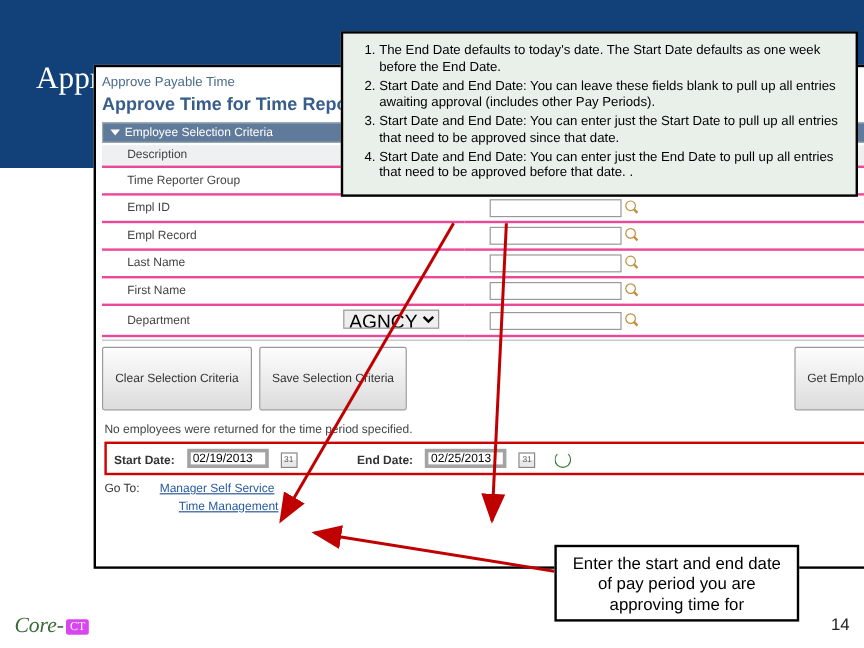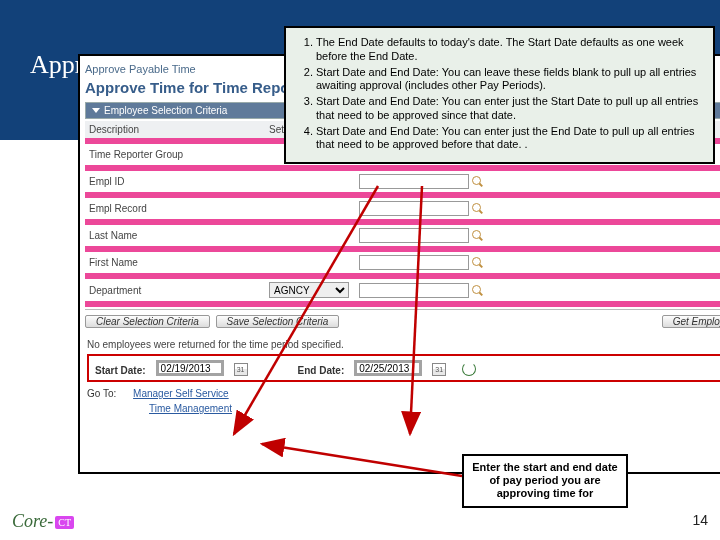--- a/index.html
+++ b/index.html
@@ -6,44 +6,44 @@
   body { font-family: Arial, sans-serif; width: 720px; height: 540px; background: #fff; position: relative; overflow: hidden; }
   .header-band { background: #124179; height: 140px; width: 100%; padding: 50px 0 0 30px; }
   .header-title { color: #fff; font-size: 26px; font-weight: normal; font-family: Georgia, serif; }
   .app-frame { position: absolute; top: 54px; left: 78px; width: 684px; height: 420px; border: 2px solid #000; background: #fff; overflow: hidden; }
   .app-inner { padding: 3px 5px; font-size: 10px; color: #333; }
   .breadcrumb { color: #4a6a8a; font-size: 11px; margin: 4px 0; }
   .page-title { color: #375d8a; font-size: 15px; font-weight: bold; margin: 4px 0 6px; }
   .section-hdr { background: #5f7a9a; color: #fff; font-size: 10px; padding: 2px 6px; border: 1px solid #9aa; display: flex; align-items: center; gap: 4px; }
   .tri { display: inline-block; width: 0; height: 0; border-left: 4px solid transparent; border-right: 4px solid transparent; border-top: 5px solid #fff; }
   table.criteria { width: 100%; border-collapse: collapse; font-size: 10px; margin-top: 2px; }
-  table.criteria td { border-bottom: 6px solid #ec4899; padding: 3px 4px; }
+  table.criteria td { border-bottom: 2px solid #ec4899; padding: 3px 21px; }
   table.criteria td.lbl { width: 180px; color: #444; }
   table.criteria td.setid { width: 90px; color: #444; }
   .inp { width: 110px; height: 15px; border: 1px solid #999; font-size: 10px; padding: 0 2px; }
   .mag { display: inline-block; width: 12px; height: 12px; position: relative; margin-left: 3px; vertical-align: middle; }
   .mag::before { content: ""; position: absolute; width: 7px; height: 7px; border: 1.5px solid #c09040; border-radius: 50%; top: 0; left: 0; }
   .mag::after { content: ""; position: absolute; width: 4px; height: 1.5px; background: #c09040; top: 8px; left: 7px; transform: rotate(45deg); }
-  .sel { width: 80px; height: 16px; border: 1px solid #999; font-size: 10px; }
-  .btn { display: inline-block; background: linear-gradient(#fdfdfd,#dcdcdc); border: 1px solid #999; border-radius: 2px; font-size: 10px; padding: 0 10px; margin: 5px 3px 5px 0; cursor: pointer; font-style: italic; }
+  .sel { width: 80px; height: 16px; border: 1px solid #999; font-size: 16px; }
+  .btn { display: inline-block; background: linear-gradient(#fdfdfd,#dcdcdc); border: 1px solid #999; border-radius: 2px; font-size: 10px; padding: 20px 10px; margin: 5px 3px 5px 0; cursor: pointer; }
   .btn-right { float: right; }
   .hr-row { border-top: 1px solid #bbb; margin-top: 2px; }
   .msg { font-size: 10px; color: #444; margin: 6px 2px 4px; }
   .date-row { border: 2px solid #c00; padding: 4px 6px; display: flex; align-items: flex-end; gap: 10px; margin: 0 2px; }
   .date-lbl { font-weight: bold; font-size: 10px; }
   .date-inp { width: 68px; height: 16px; border: 3px solid #a3a3a3; font-size: 10px; padding: 0 2px; }
   .cal-ico { display: inline-block; width: 14px; height: 13px; border: 1px solid #888; background: linear-gradient(#fff 50%, #e8e8e8 50%); position: relative; font-size: 7px; text-align: center; line-height: 12px; color: #555; }
   .refresh-ico { display: inline-block; width: 14px; height: 14px; border: 1.5px solid #3a7a3a; border-radius: 50%; border-top-color: transparent; position: relative; margin-left: 6px; }
   .goto-row { font-size: 10px; margin: 6px 2px; }
   .goto-row .lnk { color: #2a5aa0; text-decoration: underline; margin-left: 14px; display: inline-block; }
   .goto-row .lnk + .lnk { display: block; margin-top: 4px; margin-left: 62px; }
   .instr-box { position: absolute; top: 26px; left: 284px; width: 431px; background: #e9f0e9; border: 2px solid #000; padding: 8px 10px 8px 14px; font-size: 11px; line-height: 1.25; z-index: 20; }
   .instr-box ol { padding-left: 16px; }
   .instr-box li { margin-bottom: 2px; }
-  .callout-box { position: absolute; top: 454px; left: 462px; width: 166px; background: #fff; border: 2px solid #000; padding: 5px 6px; font-size: 11px; font-weight: bold; text-align: center; line-height: 1.2; z-index: 20; }
+  .callout-box { position: absolute; top: 454px; left: 462px; width: 204px; background: #fff; border: 2px solid #000; padding: 5px 6px; font-size: 14px; font-weight: normal; text-align: center; line-height: 1.2; z-index: 20; }
   .arrows { position: absolute; top: 0; left: 0; width: 720px; height: 540px; pointer-events: none; z-index: 15; }
   .logo { position: absolute; bottom: 8px; left: 12px; font-size: 18px; font-style: italic; color: #3a6a3a; font-family: Georgia, serif; }
   .logo .ct { background: #d946ef; color: #fff; font-size: 10px; font-style: normal; padding: 1px 3px; border-radius: 2px; margin-left: 2px; vertical-align: middle; }
   .pagenum { position: absolute; bottom: 12px; right: 12px; font-size: 14px; color: #222; }
   .th-row td { background: #eef0f2; font-size: 10px; color: #556; }
 </style>
 </head>
 <body>
 
 <div class="header-band">

